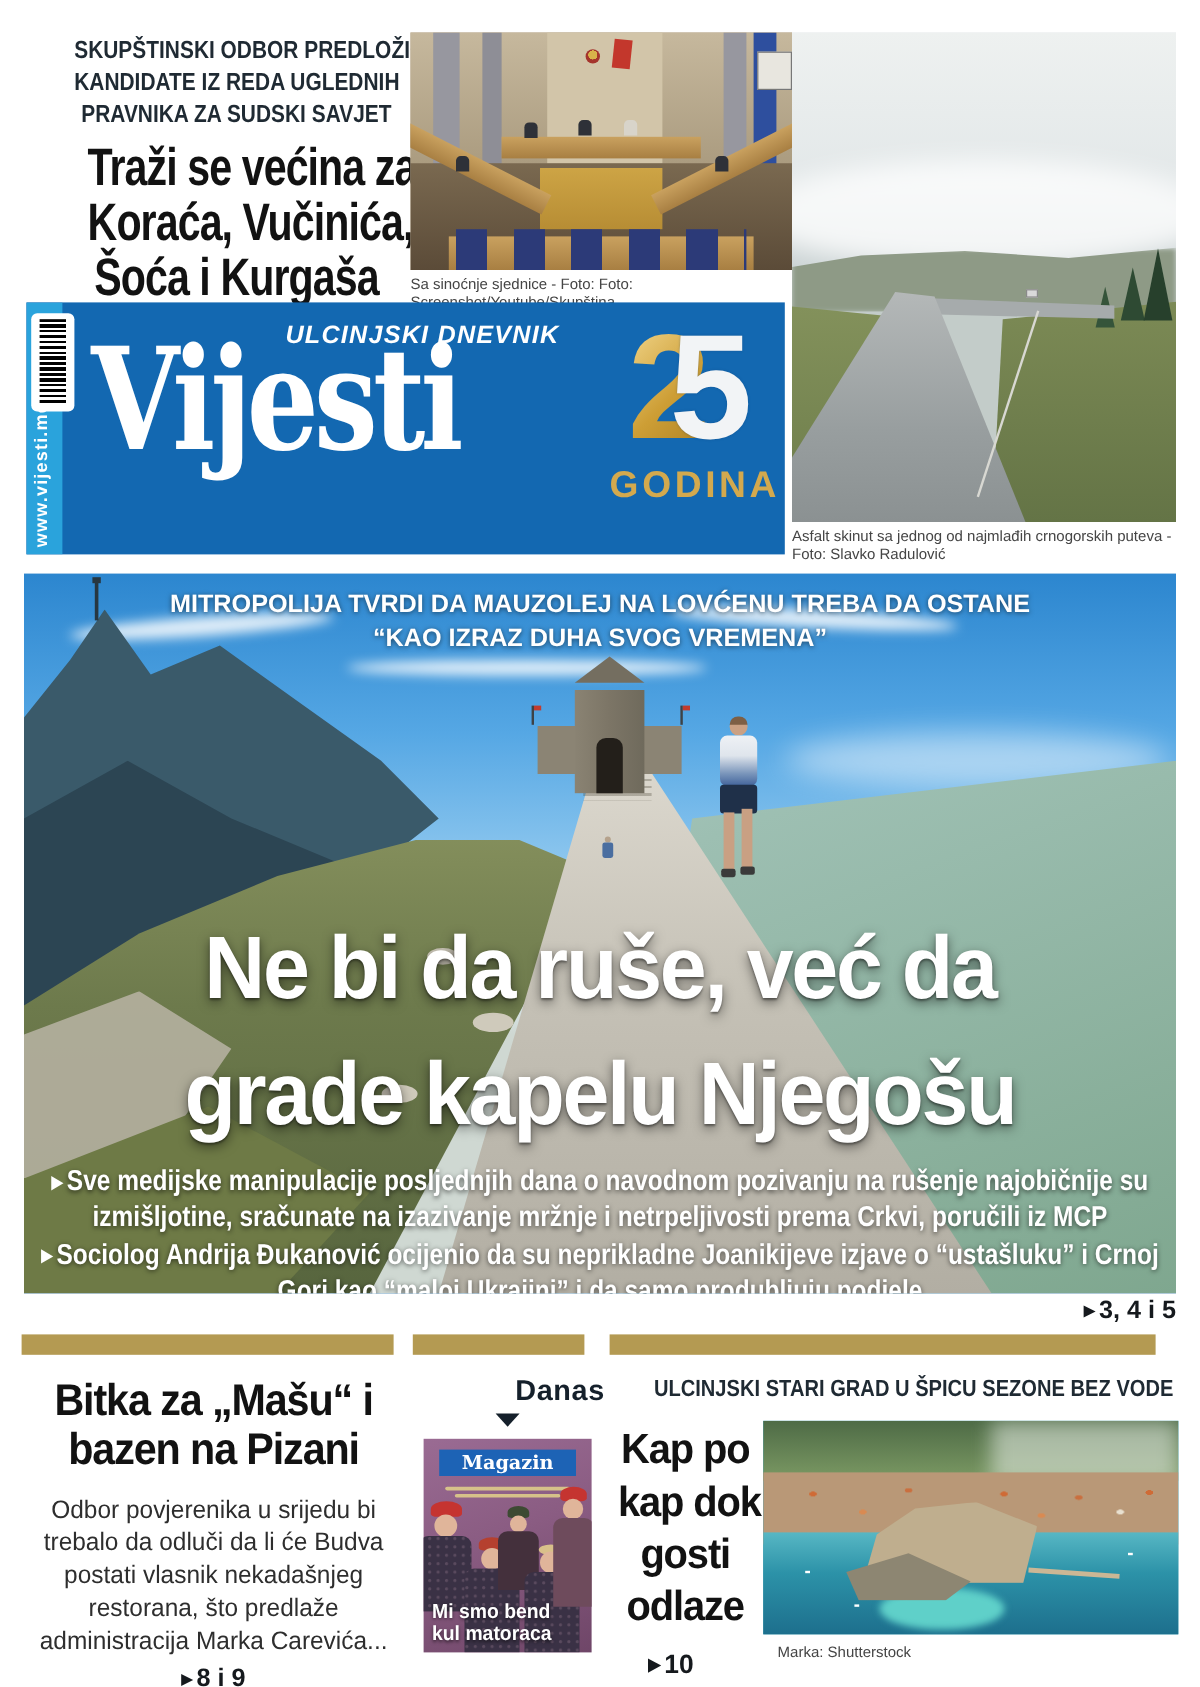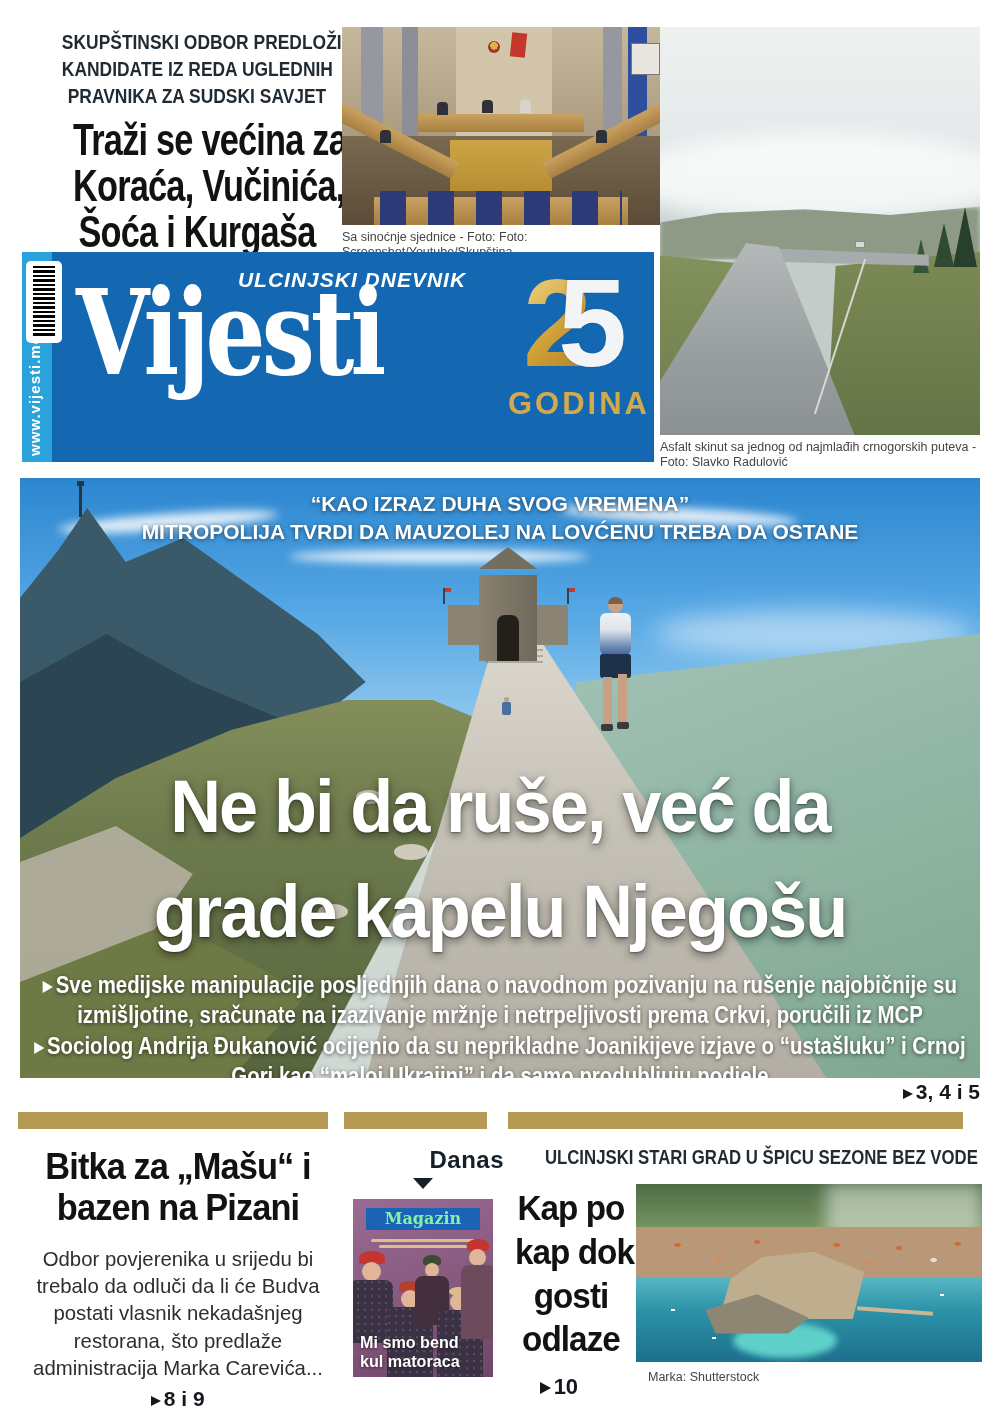--- a/index.html
+++ b/index.html
@@ -155,21 +155,21 @@
   .bl .pageref { margin-top:6px; font-size:21px; }
 
   
   .danas { position:absolute; left:342px; top:1146px; width:162px; text-align:center; }
   .danas-label { font-size:24px; font-weight:800; color:#15202b; letter-spacing:.5px;text-align:right; }
   .danas-tri { width:0; height:0; margin:4px auto 0; border-left:10px solid transparent;
                border-right:10px solid transparent; border-top:11px solid #15202b; }
   .cover { position:relative; width:140px; height:178px; margin:10px auto 0; overflow:hidden;
            background:linear-gradient(160deg,#9a6b93 0%,#8a5c82 45%,#6f4668 100%); }
   .cover .title-box { position:absolute; left:13px; top:9px; width:114px; height:22px; background:#1d63b5;
-           color:#86efac; font-family:"DejaVu Serif", serif; font-weight:bold; font-size:16px; line-height:22px; }
+           color:#ffffff; font-family:"DejaVu Serif", serif; font-weight:bold; font-size:16px; line-height:22px; }
   .cover .microline { position:absolute; height:3px; background:#e8d98a; opacity:.8; border-radius:2px; }
   .fig { position:absolute; }
   .fig .hat  { position:absolute; border-radius:50% 50% 20% 20%; background:#c53430; }
   .fig .face { position:absolute; border-radius:50%; background:#e0b59a; }
   .fig .bod  { position:absolute; border-radius:8px 8px 0 0;
                background:radial-gradient(circle at 30% 30%, #5a4a5e 1px, #3a3145 1.6px) 0 0/7px 7px #3a3145; }
   .cover .cover-h { position:absolute; left:7px; bottom:6px; text-align:left; color:#ffffff; font-weight:800;
                font-size:17px; line-height:1.12; text-shadow:0 1px 3px rgba(0,0,0,.6); transform:scaleX(.95); transform-origin:left; }
 
   
@@ -317,22 +317,22 @@
       <div class="head"></div>
       <div class="hair"></div>
       <div class="torso"></div>
       <div class="shorts"></div>
       <div class="leg" style="left:12px;"></div>
       <div class="leg" style="left:27px;top:76px;height:50px;"></div>
       <div class="shoe" style="left:10px;"></div>
       <div class="shoe" style="left:26px;top:124px;"></div>
     </div>
     <div class="mp-kicker">
+      <div>MITROPOLIJA TVRDI DA MAUZOLEJ NA LOVĆENU TREBA DA OSTANE</div>
       <div>“KAO IZRAZ DUHA SVOG VREMENA”</div>
-      <div>MITROPOLIJA TVRDI DA MAUZOLEJ NA LOVĆENU TREBA DA OSTANE</div>
     </div>
     <div class="mp-headline">
       <div class="h-line">Ne bi da ruše, već da</div>
       <div class="h-line">grade kapelu Njegošu</div>
     </div>
     <div class="mp-bullets">
       <div class="bullet"><span class="tri"></span><span>Sve medijske manipulacije posljednjih dana o navodnom pozivanju na rušenje najobičnije su izmišljotine, sračunate na izazivanje mržnje i netrpeljivosti prema Crkvi, poručili iz MCP</span></div>
       <div class="bullet"><span class="tri"></span><span>Sociolog Andrija Đukanović ocijenio da su neprikladne Joanikijeve izjave o “ustašluku” i Crnoj Gori kao “maloj Ukrajini” i da samo produbljuju podjele</span></div>
     </div>
   </div>

